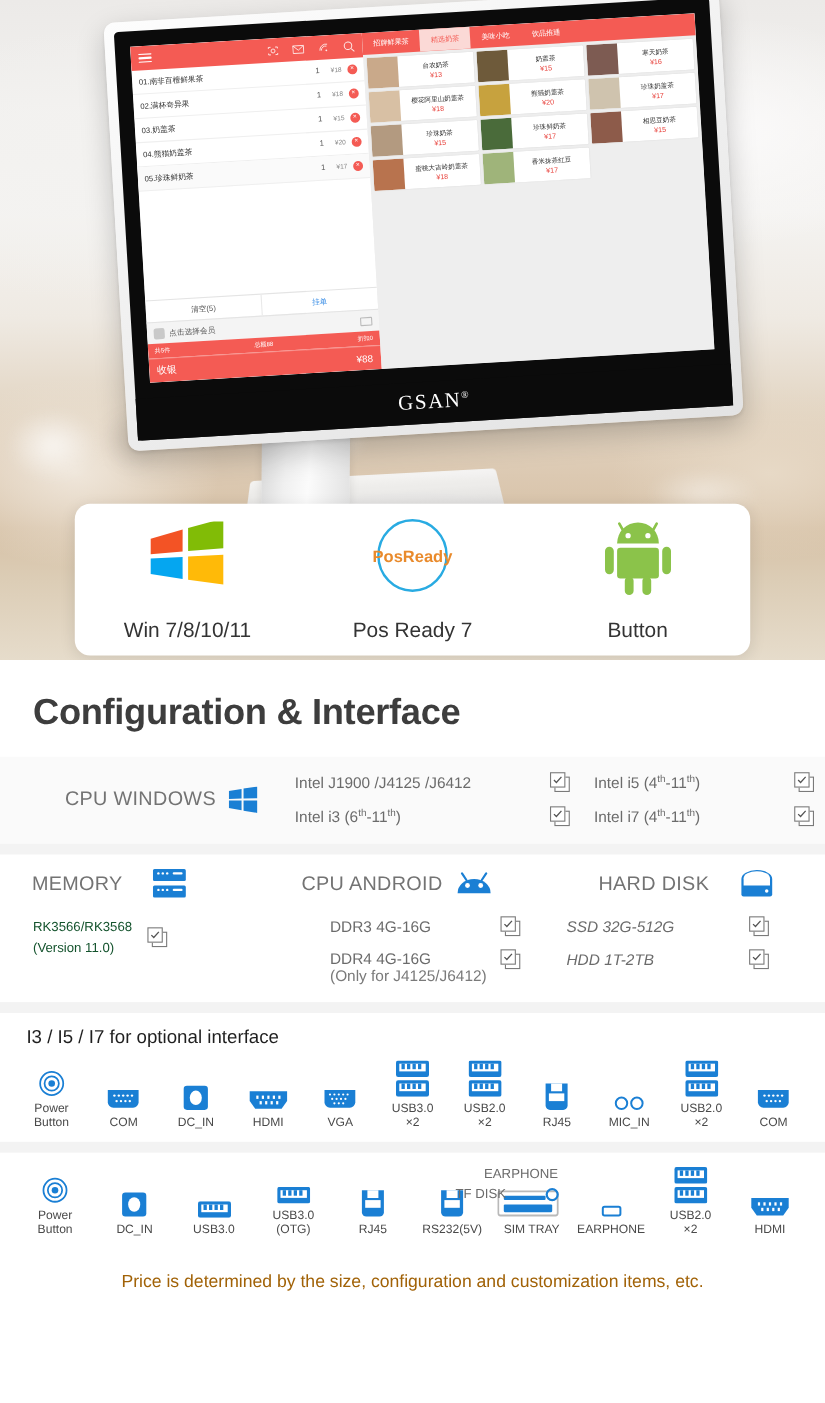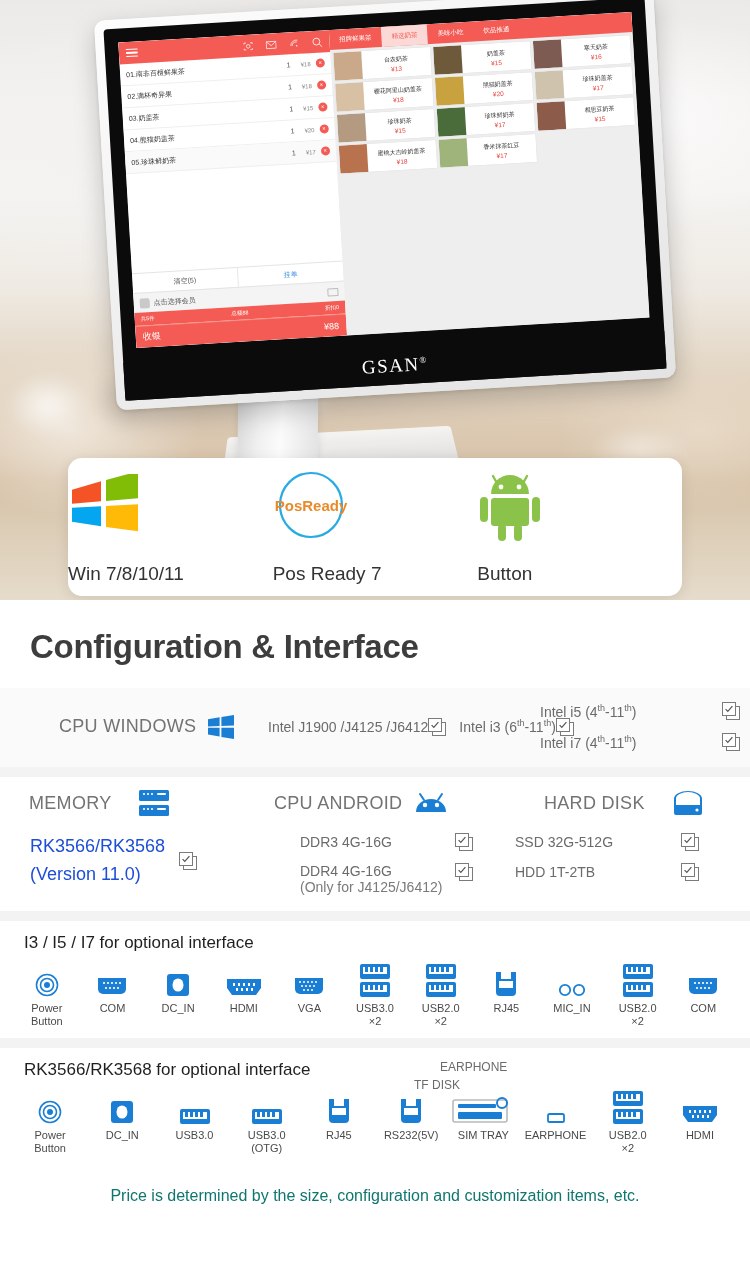--- a/index.html
+++ b/index.html
@@ -200,21 +200,21 @@
   .os-band {
     position: absolute;
     left: 68px; top: 458px;
     width: 614px; height: 138px;
     background: #ffffff;
     border-radius: 14px;
     box-shadow: 0 3px 14px rgba(0,0,0,.10);
     display: flex; align-items: center;
     z-index: 5;
   }
-  .os-item { flex:1; display:flex; flex-direction:column; align-items:flex-start; gap:22px; }
+  .os-item { flex:1; display:flex; flex-direction:column; align-items:center; gap:22px; }
   .os-label { font-size: 19px; color:#333; font-weight: 400; }
   .os-logo { height: 72px; display:flex; align-items:center; justify-content:center; }
 
   
   .config { position: relative; width:750px; background:#fff; }
   .config-title {
     font-size: 33px; font-weight: 700; color:#3d3d3d;
     padding: 28px 0 22px 30px; letter-spacing:-0.3px;
   }
   .band-sep { height: 10px; background:#f3f3f3; }
@@ -244,27 +244,27 @@
   .row-android {
     background:#fff; padding: 12px 0 16px 0;
   }
   .android-head { display:flex; align-items:center; }
   .android-body { display:flex; align-items:flex-start; margin-top:16px; }
   .sub-note { font-size:14px; color:#7a7a7a; }
 
   
   .iface { padding: 12px 0 10px 0; background:#fff; }
   .iface-title { font-size:17px; color:#1f1f1f; padding-left:24px; margin-bottom:10px; }
-  .ports { display:flex; align-items:flex-start; padding: 0 14px; }
+  .ports { display:flex; align-items:flex-end; padding: 0 14px; }
   .port { flex:1; display:flex; flex-direction:column; align-items:center; gap:5px; }
   .port-glyph { height:34px; display:flex; align-items:flex-end; justify-content:center; }
   .port-label { font-size:11px; color:#4a4a4a; text-align:center; line-height:1.18; }
 
   .footer-note {
-    text-align:center; font-size:16px; color:#0f766e;
+    text-align:center; font-size:16px; color:#a16207;
     padding: 22px 0 26px 0; background:#fff;
   }
 
   .blue { color:#1a7fd4; }
   svg { display:block; }
 </style>
 </head>
 <body>
 
 <div class="hero">
@@ -534,21 +534,21 @@
             <path d="M13.4 1.9 L26 0 L26 10.6 L13.4 11 Z" fill="#1a7fd4"></path>
             <path d="M0 12.8 L11.6 12.8 L11.6 21.6 L0 19.6 Z" fill="#1a7fd4"></path>
             <path d="M13.4 12.8 L26 12.8 L26 24 L13.4 22 Z" fill="#1a7fd4"></path>
           </svg>
         </span>
       </div>
     </div>
 
     <div style="flex:1; display:flex;">
 
-      <div style="width:250px; display:flex; flex-direction:row; gap:13px;">
+      <div style="width:250px; display:flex; flex-direction:column; gap:13px;">
         <div class="spec-line">
           <span class="spec-text">Intel  J1900 /J4125 /J6412</span>
           <span style="flex:1"></span>
           <span class="chk">
             <i class="back"></i>
               <i class="front"></i>
             <svg width="10" height="10" viewBox="0 0 10 10">
                 <path d="M1.6 5.1 L3.8 7.3 L8.4 2.2" fill="none" stroke="#555" stroke-width="1.2"></path>
               </svg>
           </span>
@@ -638,21 +638,21 @@
             <path d="M3 8.5 a12 6.5 0 0 1 24 0 L27 15 L3 15 Z" fill="#fff"></path>
             <circle cx="24" cy="20" r="1.6" fill="#fff"></circle>
           </svg>
         </span>
       </div>
     </div>
 
     <div class="android-body">
 
       <div style="width:300px; padding-left:30px; display:flex; align-items:center;">
-        <div style="font-size:18px; color:#1d4ed8; line-height:1.55;">
+        <div style="font-size:12px; color:#14532d; line-height:1.55;">
           <div>RK3566/RK3568</div>
           <div>(Version 11.0)</div>
         </div>
         <span class="chk" style="margin-left:14px">
           <i class="back"></i>
             <i class="front"></i>
           <svg width="10" height="10" viewBox="0 0 10 10">
               <path d="M1.6 5.1 L3.8 7.3 L8.4 2.2" fill="none" stroke="#555" stroke-width="1.2"></path>
             </svg>
         </span>
@@ -679,21 +679,21 @@
           <span class="chk" style="margin-right:42px">
             <i class="back"></i>
               <i class="front"></i>
             <svg width="10" height="10" viewBox="0 0 10 10">
                 <path d="M1.6 5.1 L3.8 7.3 L8.4 2.2" fill="none" stroke="#555" stroke-width="1.2"></path>
               </svg>
           </span>
         </div>
       </div>
 
-      <div style="width:200px;">
+      <div style="width:200px;font-style:italic;">
         <div class="spec-line" style="margin-bottom:12px;">
           <span class="spec-text">SSD 32G-512G</span>
           <span style="flex:1"></span>
           <span class="chk" style="margin-right:16px">
             <i class="back"></i>
               <i class="front"></i>
             <svg width="10" height="10" viewBox="0 0 10 10">
                 <path d="M1.6 5.1 L3.8 7.3 L8.4 2.2" fill="none" stroke="#555" stroke-width="1.2"></path>
               </svg>
           </span>
@@ -907,21 +907,20 @@
             </svg>
           </div>
           <div class="port-label" style="white-space: pre-line;">COM</div>
         </div>
       </div>
   </div>
 
   <div class="band-sep"></div>
 
   <div class="iface" style="position:relative;">
-    <div class="iface-title">RK3566/RK3568 for optional interface</div>
     <div style="position:absolute; left:440px; top:12px; font-size:12px; color:#6b6b6b;">EARPHONE</div>
     <div style="position:absolute; left:414px; top:30px; font-size:12px; color:#6b6b6b;">TF DISK</div>
     <div class="ports" id="ports-rk">
         <div class="port">
           <div class="port-glyph">
             <svg width="24" height="24" viewBox="0 0 24 24">
               <circle cx="12" cy="12" r="10.5" fill="none" stroke="#1a7fd4" stroke-width="1.6"></circle>
               <circle cx="12" cy="12" r="6.5" fill="none" stroke="#1a7fd4" stroke-width="1.6"></circle>
               <circle cx="12" cy="12" r="3" fill="#1a7fd4"></circle>
             </svg>

